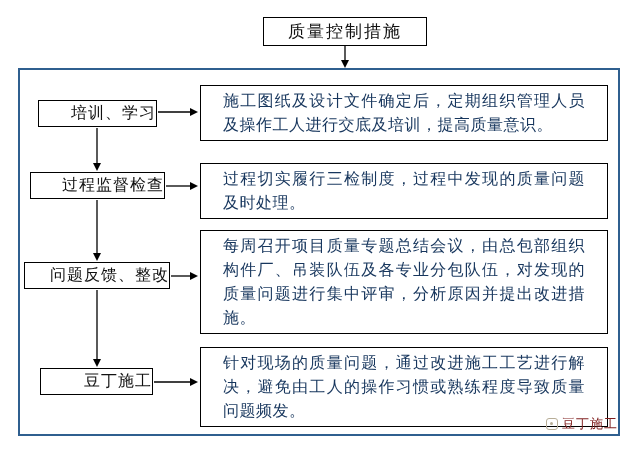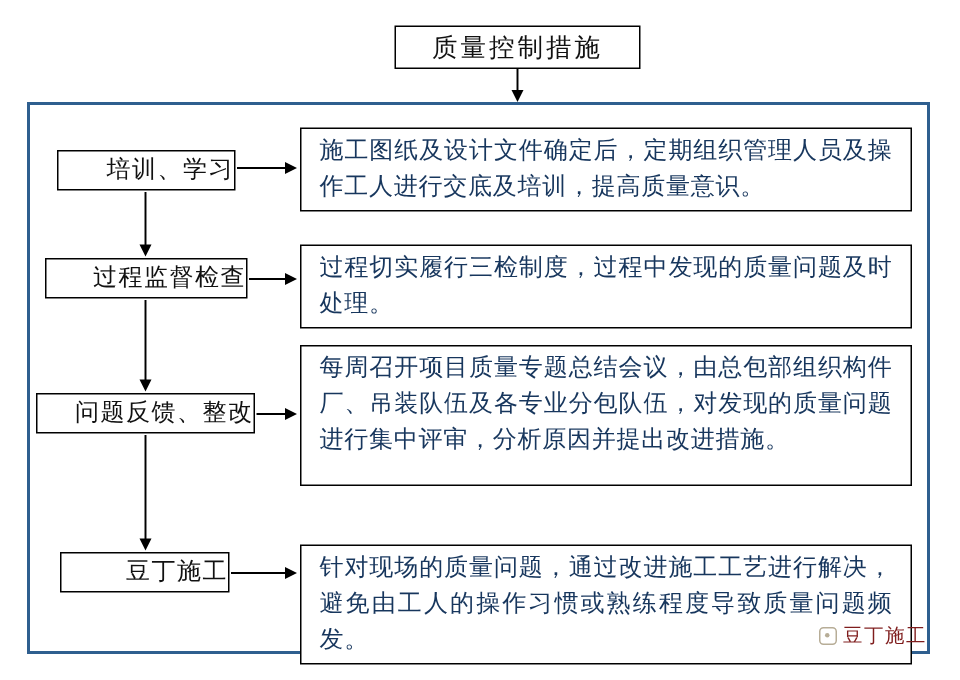--- a/index.html
+++ b/index.html
@@ -23,28 +23,28 @@
     display:flex;align-items:center;justify-content:flex-end;
     font-size:16px;color:#111111;letter-spacing:1px;
   }
   #step-1{left:38px;top:100px;width:119px;height:27px;}
   #step-2{left:30px;top:172px;width:135px;height:27px;}
   #step-3{left:24px;top:262px;width:146px;height:27px;}
   #step-4{left:40px;top:368px;width:113px;height:27px;}
 
   .desc-box{
     left:200px;width:408px;
-    padding:3px 12px;
+    padding:3px 22px;
     font-size:16px;line-height:24px;color:#17365d;
     letter-spacing:0.5px;text-align:justify;
   }
   #desc-1{top:85px;min-height:44px;}
   #desc-2{top:163px;min-height:42px;}
   #desc-3{top:230px;min-height:94px;}
-  #desc-4{top:347px;min-height:66px;margin-top:16px;}
+  #desc-4{top:347px;min-height:66px;}
 
   #connectors{position:absolute;left:0;top:0;pointer-events:none;}
   #connectors line{stroke:#000000;stroke-width:1.3;}
   #connectors polygon{fill:#000000;}
 
   #watermark{
     position:absolute;right:22px;bottom:20px;
     display:flex;align-items:center;gap:4px;
     color:#7f1d1d;font-size:13px;letter-spacing:1px;
   }

